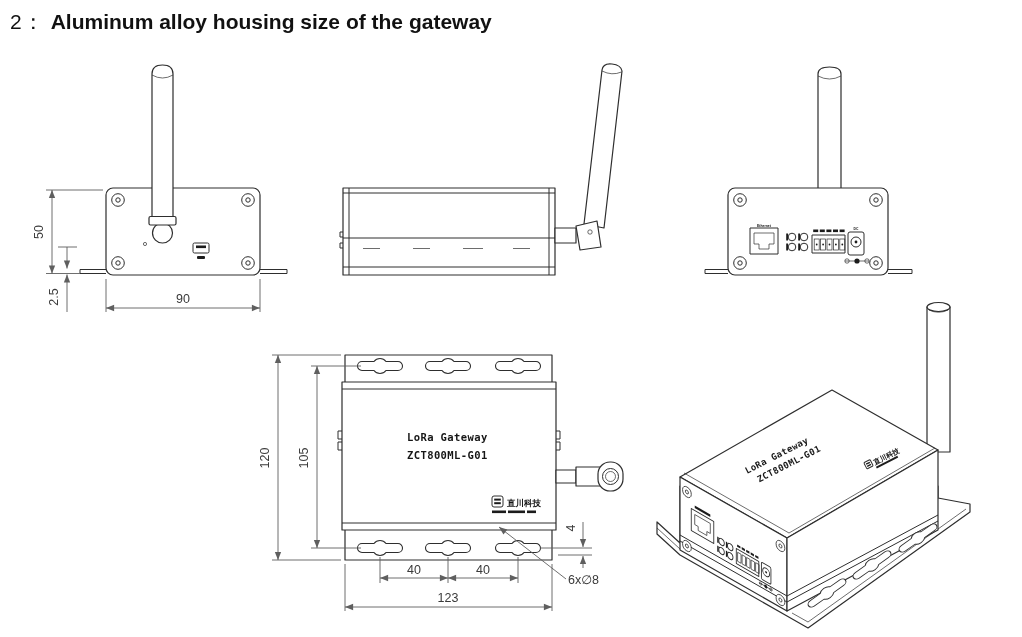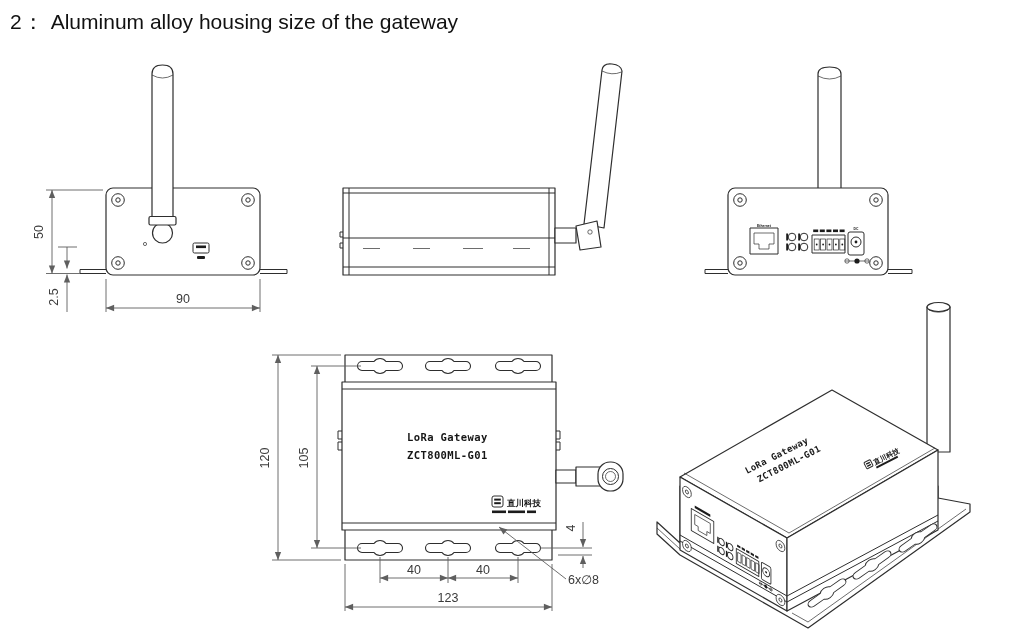--- a/index.html
+++ b/index.html
@@ -1,20 +1,20 @@
 <!DOCTYPE html>
 <html><head>
 <meta charset="utf-8">
 <style>
   html,body{margin:0;padding:0;background:#ffffff;}
   #page{position:relative;width:1022px;height:637px;background:#fff;overflow:hidden;
         font-family:"Liberation Sans",sans-serif;}
   .title{position:absolute;left:10px;top:8px;font-size:21px;color:#111;white-space:nowrap;}
   .title .pre{font-weight:400;letter-spacing:1px;}
-  .title .main{font-weight:400;margin-left:6px;}
+  .title .main{font-weight:700;margin-left:6px;}
   svg text{user-select:none;}
   .ol  {fill:#fff;stroke:#2e2e2e;stroke-width:1.2;stroke-linejoin:round;}
   .ol2 {fill:none;stroke:#2e2e2e;stroke-width:1;stroke-linejoin:round;}
   .thin{fill:none;stroke:#2e2e2e;stroke-width:0.7;}
   .scr {fill:#fff;stroke:#2e2e2e;stroke-width:1;}
   .slot{fill:#fff;stroke:#2e2e2e;stroke-width:1.1;}
   .fillb{fill:#1c1c1c;stroke:none;}
   .dim {stroke:#5f5f5f;stroke-width:0.9;fill:none;}
   .dimt{fill:#3a3a3a;font-size:12.5px;font-family:"Liberation Sans",sans-serif;}
   .mono{font-family:"DejaVu Sans Mono",monospace;font-weight:bold;fill:#161616;letter-spacing:0.4px;}

